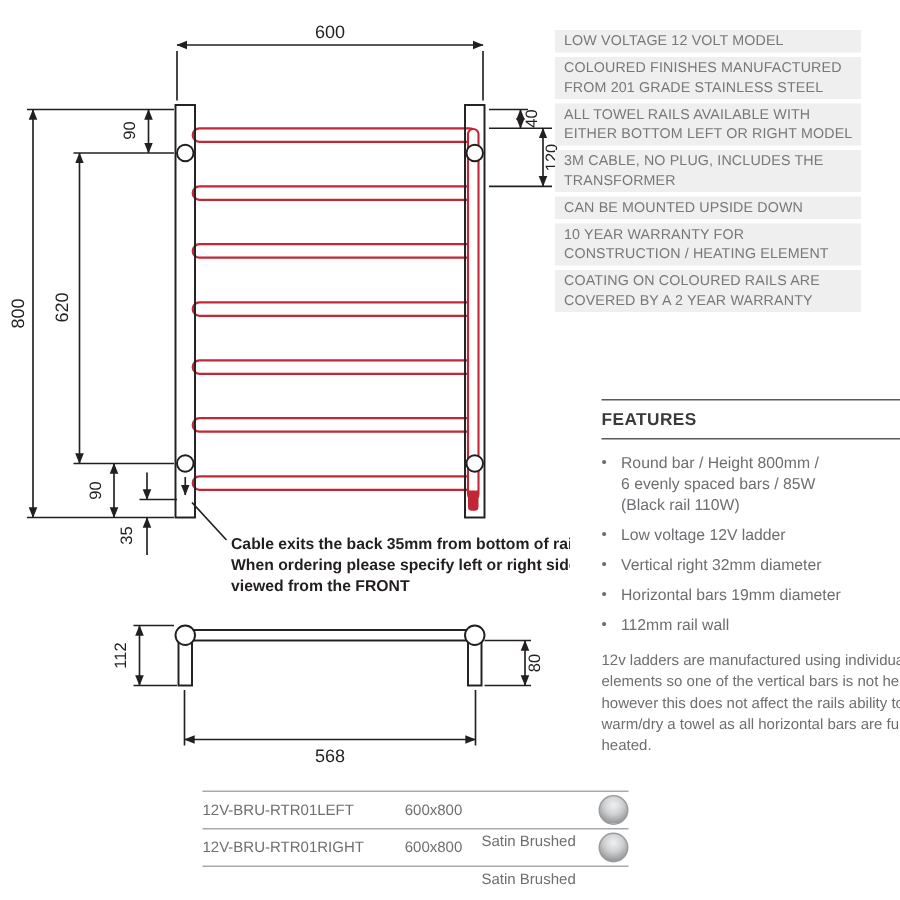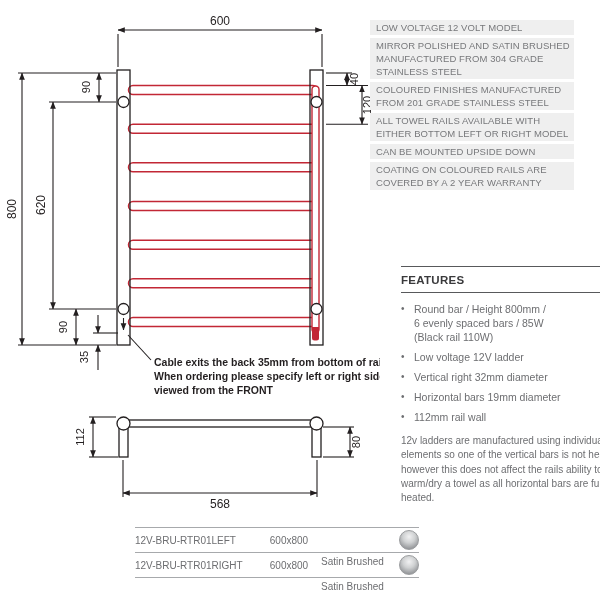--- a/index.html
+++ b/index.html
@@ -150,24 +150,25 @@
       </g>
 
       <text class="dimtxt" x="84" y="437" text-anchor="middle" transform="rotate(-90 84 437)">112</text>
       <text class="dimtxt" x="360" y="442" text-anchor="middle" transform="rotate(-90 360 442)">80</text>
       <text class="dimtxt-lg" x="220" y="508" text-anchor="middle">568</text>
     </g>
   </svg>
 
   <div class="specs">
     <div class="spec-item">LOW VOLTAGE 12 VOLT MODEL</div>
-    <div class="spec-item">MIRROR POLISHED AND SATIN BRUSHED MANUFACTURED FROM 304 GRADE STAINLESS STEEL</div>
     <div class="spec-item">COLOURED FINISHES MANUFACTURED FROM 201 GRADE STAINLESS STEEL</div>
     <div class="spec-item">ALL TOWEL RAILS AVAILABLE WITH EITHER BOTTOM LEFT OR RIGHT MODEL</div>
+    <div class="spec-item">3M CABLE, NO PLUG, INCLUDES THE TRANSFORMER</div>
     <div class="spec-item">CAN BE MOUNTED UPSIDE DOWN</div>
+    <div class="spec-item">10 YEAR WARRANTY FOR CONSTRUCTION / HEATING ELEMENT</div>
     <div class="spec-item">COATING ON COLOURED RAILS ARE COVERED BY A 2 YEAR WARRANTY</div>
   </div>
 
   <div class="features-sec">
     <hr class="rule">
     <div class="features-title">FEATURES</div>
     <hr class="rule">
 
     <div class="feat-list">
       <div class="feat-item">

